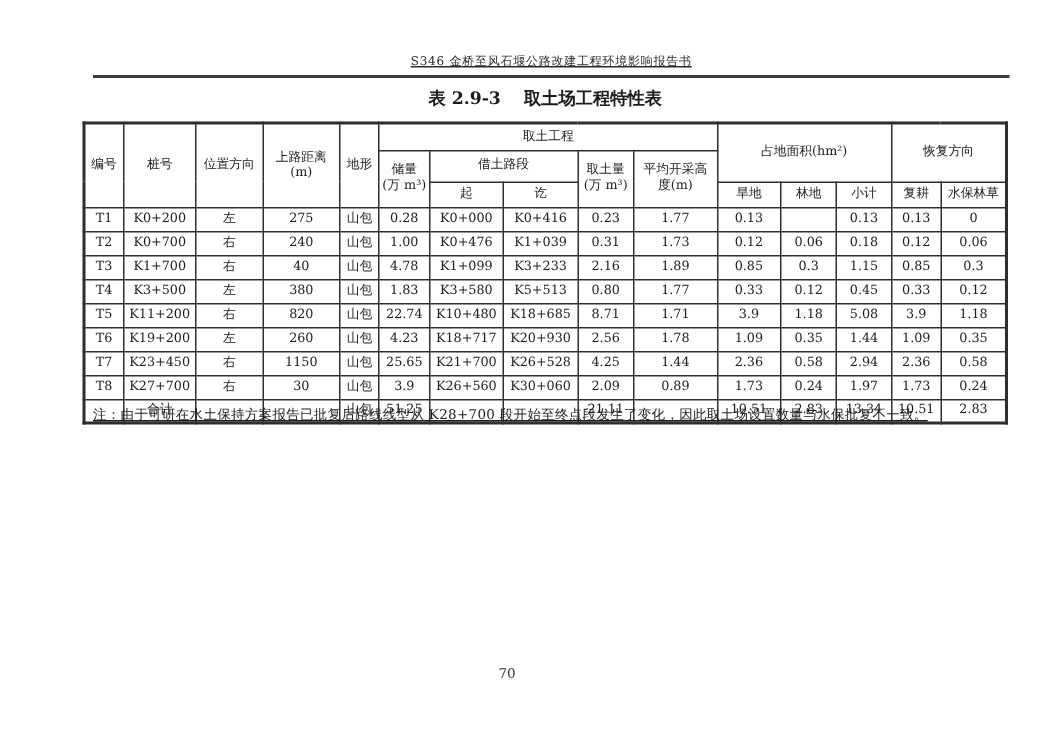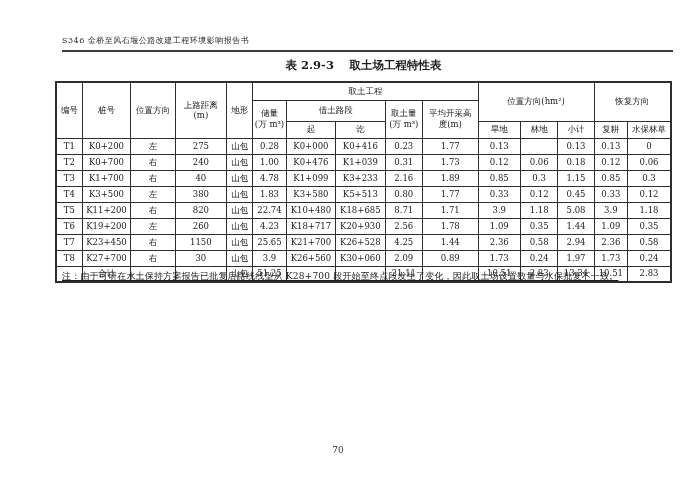--- a/index.html
+++ b/index.html
@@ -3,21 +3,21 @@
 <meta charset="utf-8">
 <style>
   html, body { margin:0; padding:0; }
   body {
     width:700px; height:495px; background:#ffffff; position:relative;
     font-family:"DejaVu Serif","Liberation Serif",serif; color:#1c1c1c;
     overflow:hidden;
   }
   .doc-header {
     position:absolute; top:35px; left:62px; width:611px;
-    text-align:left; font-size:8px; color:#2b2b2b; letter-spacing:0.5px;
+    text-align:center; font-size:8px; color:#2b2b2b; letter-spacing:0.5px;text-decoration:underline;
   }
   .header-rule {
     position:absolute; top:50px; left:62px; width:611px; height:2px;
     background:#3c3c3c;
   }
   .table-title {
     position:absolute; top:58px; left:55px; width:617px;
     text-align:center; font-weight:bold; font-size:11.5px; white-space:pre;
   }
   table.borrow {
@@ -71,21 +71,21 @@
       <col style="width:43px">
   </colgroup>
   <thead>
     <tr class="h1">
       <th rowspan="3">编号</th>
       <th rowspan="3">桩号</th>
       <th rowspan="3">位置方向</th>
       <th rowspan="3">上路距离(m)</th>
       <th rowspan="3">地形</th>
       <th colspan="5">取土工程</th>
-      <th colspan="3" rowspan="2">位置方向(hm²)</th>
+      <th colspan="3" rowspan="2">占地面积(hm²)</th>
       <th colspan="2" rowspan="2">恢复方向</th>
     </tr>
     <tr class="h2">
       <th rowspan="2">储量
 (万 m³)</th>
       <th colspan="2">借土路段</th>
       <th rowspan="2">取土量
 (万 m³)</th>
       <th rowspan="2">平均开采高
 度(m)</th>

